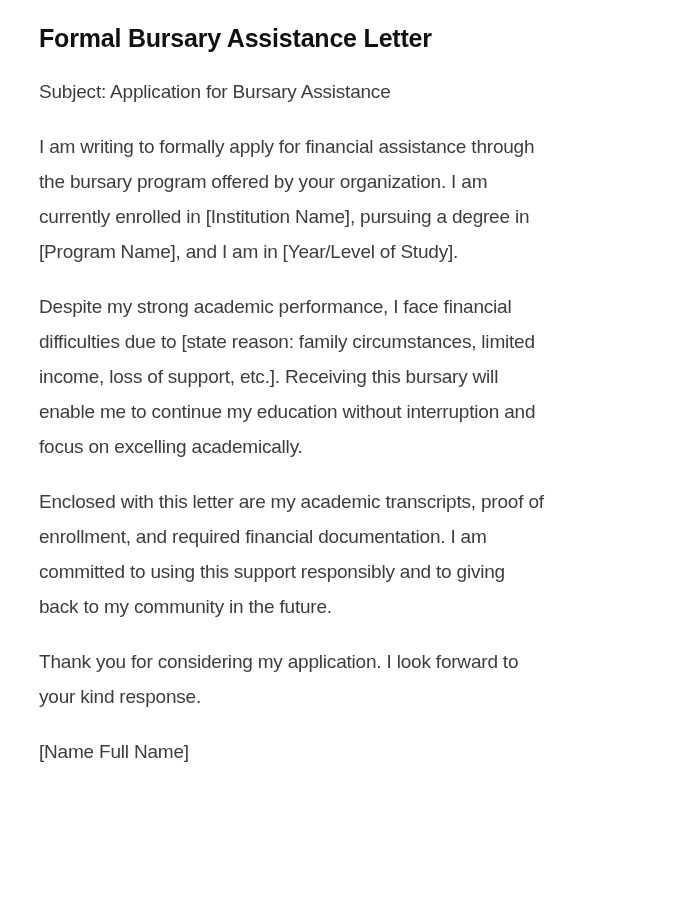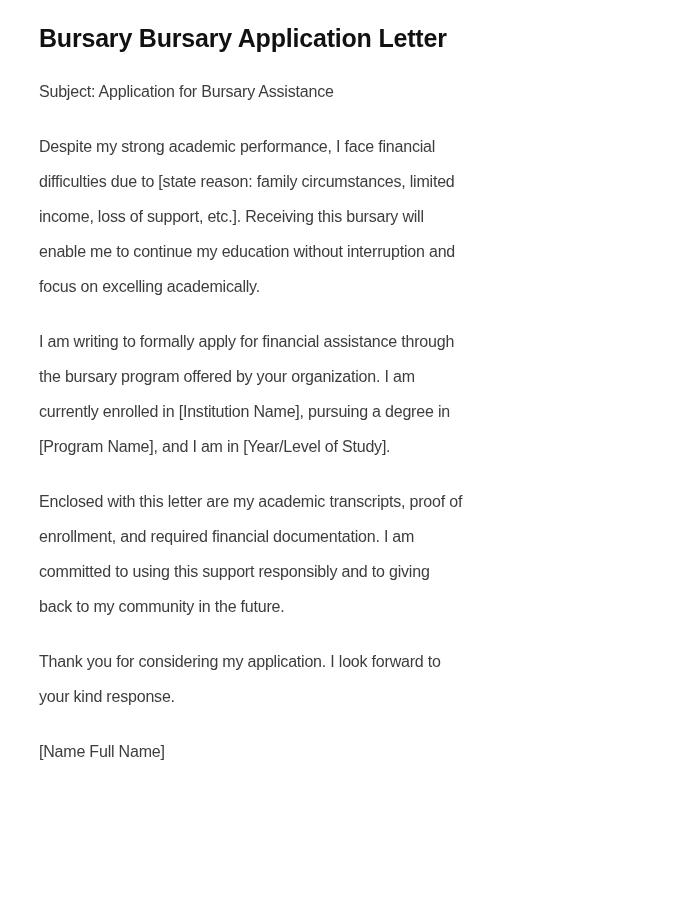--- a/index.html
+++ b/index.html
@@ -23,48 +23,48 @@
   }
   .doc-title {
     font-size: 25px;
     line-height: 32px;
     font-weight: 700;
     color: #111111;
     margin: 0 0 20px 0;
     letter-spacing: -0.2px;
   }
   .doc p {
-    font-size: 16px;
+    font-size: 19px;
     line-height: 35px;
     color: #3d3d3d;
     margin: 0 0 20px 0;
     letter-spacing: -0.2px;
     white-space: pre-line;
     max-width: 625px;
   }
 </style>
 </head>
 <body>
 
 <div class="doc">
-  <h1 class="doc-title">Bursary Bursary Application Letter</h1>
+  <h1 class="doc-title">Formal Bursary Assistance Letter</h1>
 
   <p>Subject: Application for Bursary Assistance</p>
 
+
+  <p>I am writing to formally apply for financial assistance through
+the bursary program offered by your organization. I am
+currently enrolled in [Institution Name], pursuing a degree in
+[Program Name], and I am in [Year/Level of Study].</p>
 
   <p>Despite my strong academic performance, I face financial
 difficulties due to [state reason: family circumstances, limited
 income, loss of support, etc.]. Receiving this bursary will
 enable me to continue my education without interruption and
 focus on excelling academically.</p>
-
-  <p>I am writing to formally apply for financial assistance through
-the bursary program offered by your organization. I am
-currently enrolled in [Institution Name], pursuing a degree in
-[Program Name], and I am in [Year/Level of Study].</p>
 
   <p>Enclosed with this letter are my academic transcripts, proof of
 enrollment, and required financial documentation. I am
 committed to using this support responsibly and to giving
 back to my community in the future.</p>
 
   <p>Thank you for considering my application. I look forward to
 your kind response.</p>
 
 

